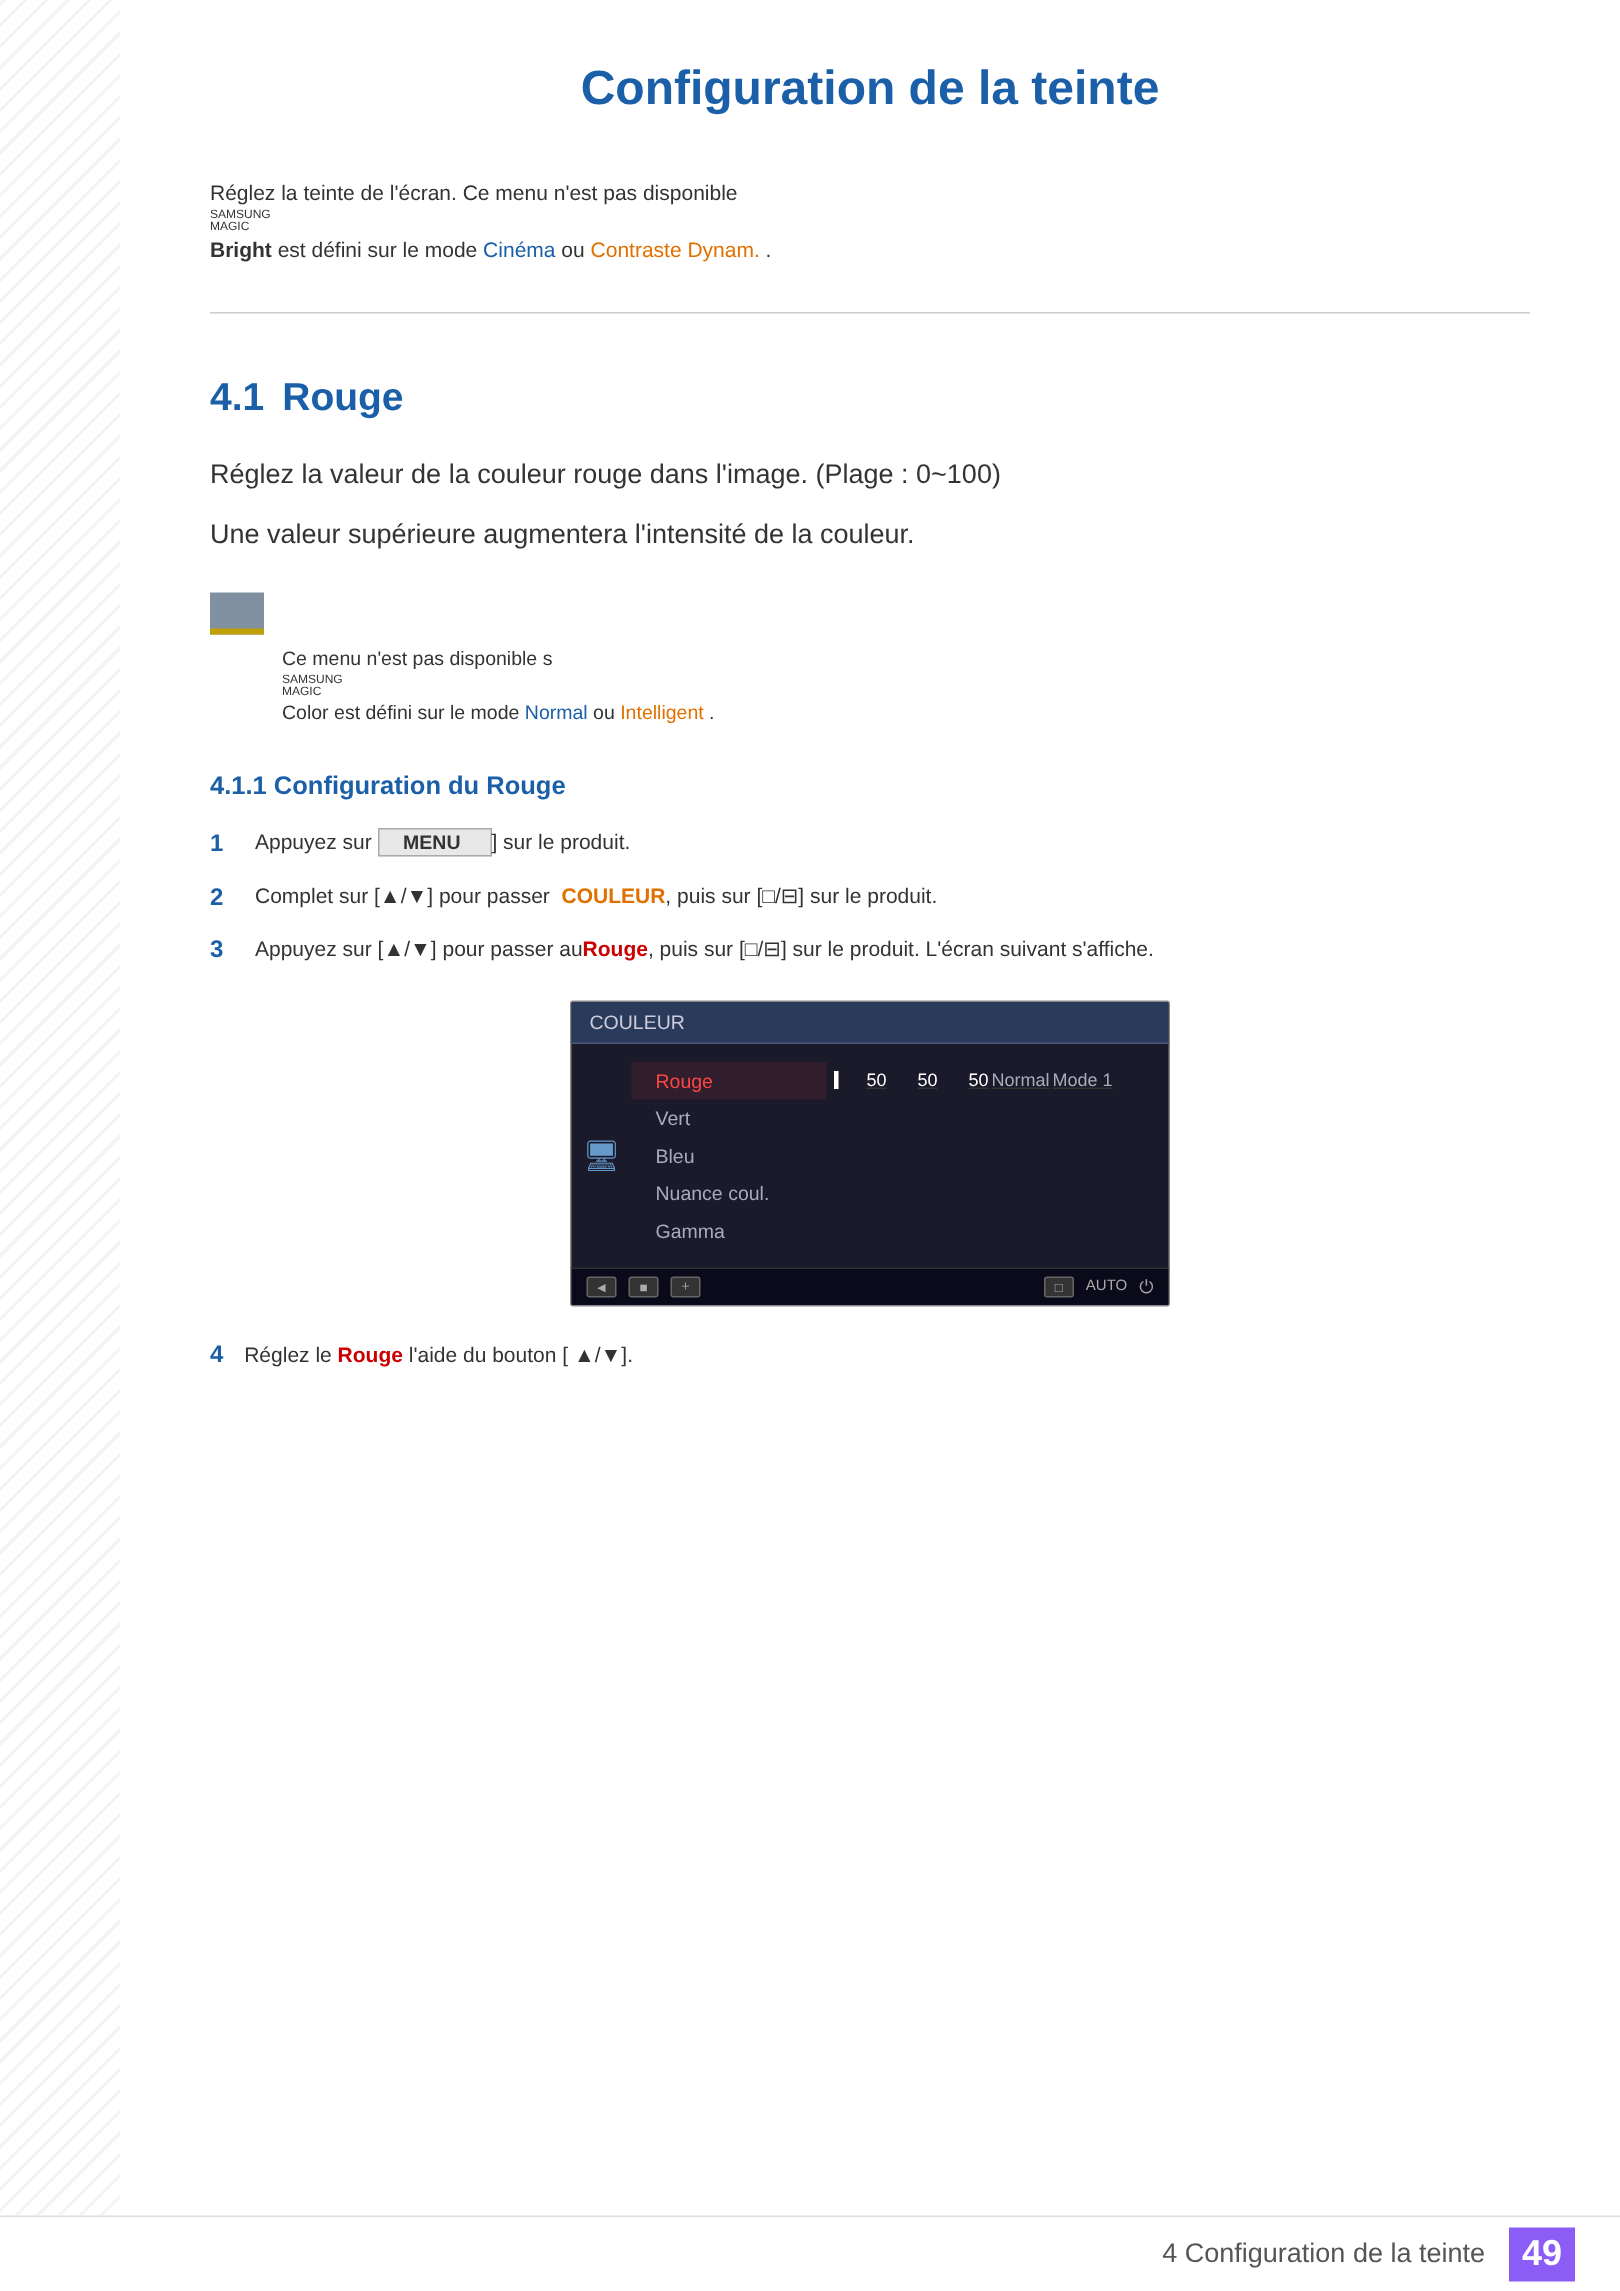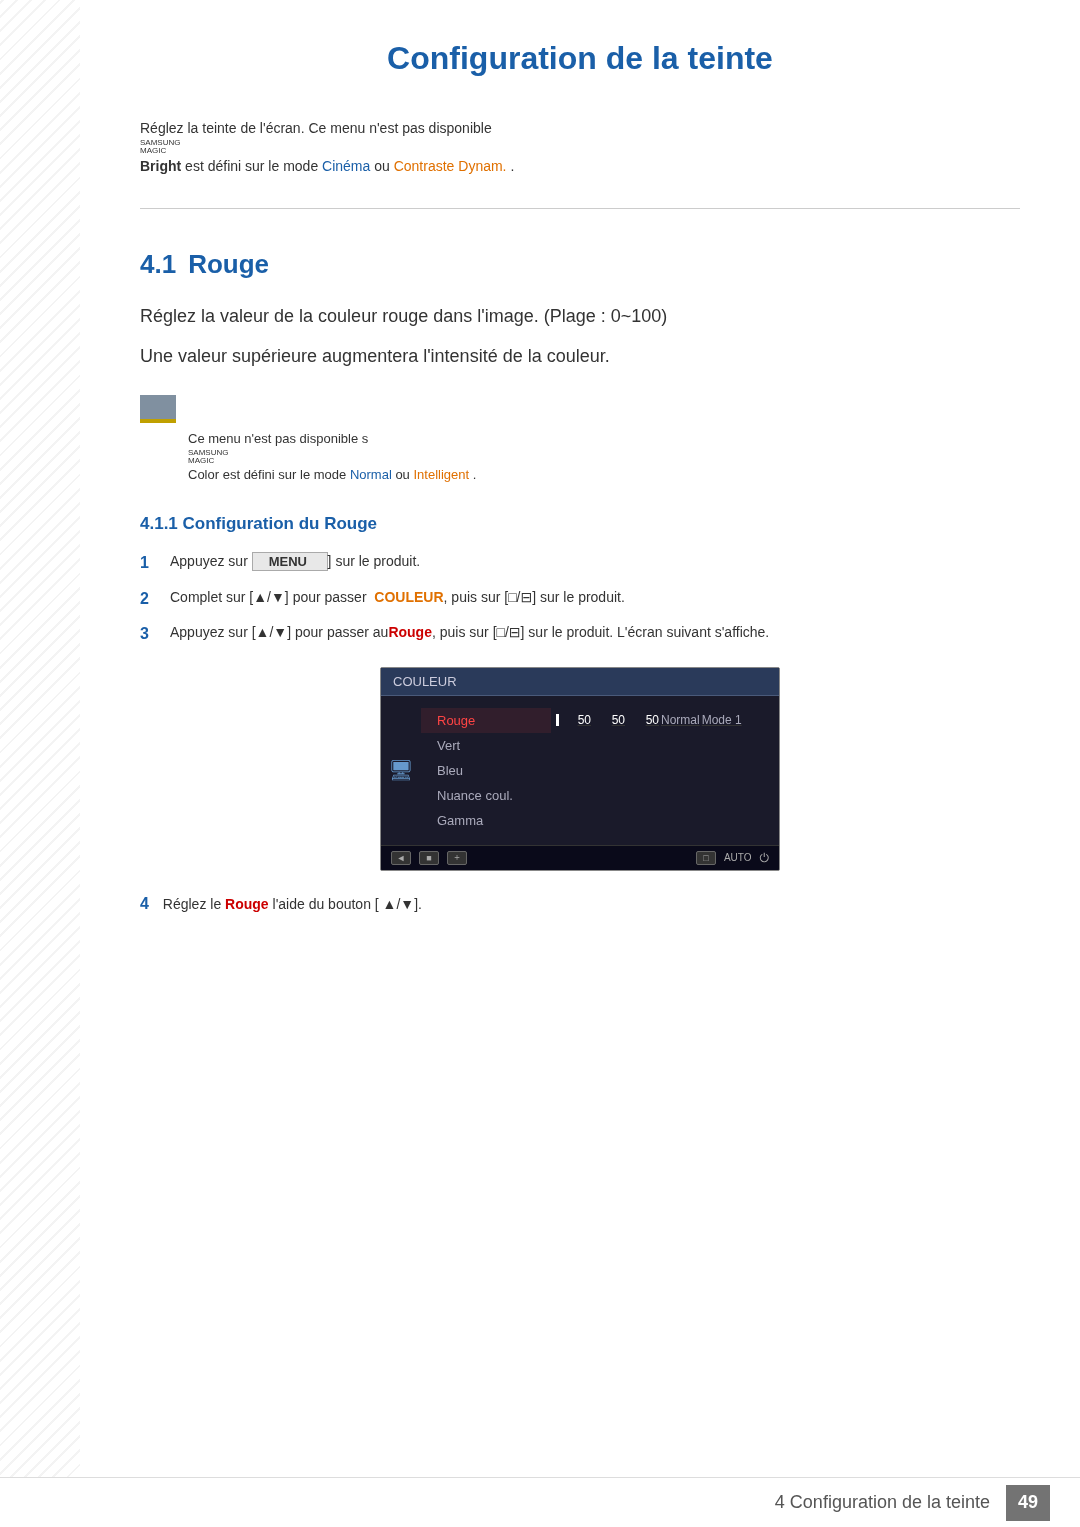--- a/index.html
+++ b/index.html
@@ -336,23 +336,23 @@
       padding: 0 30px;
     }
 
     .footer-text {
       font-size: 18px;
       color: #555;
       margin-right: 16px;
     }
 
     .footer-page-box {
-      background: #737373;
+      background: #8b5cf6;
       color: #fff;
-      font-size: 18px;
+      font-size: 24px;
       font-weight: bold;
       width: 44px;
       height: 36px;
       display: flex;
       align-items: center;
       justify-content: center;
     }
 
     .samsung-magic {
       font-size: 9px;

